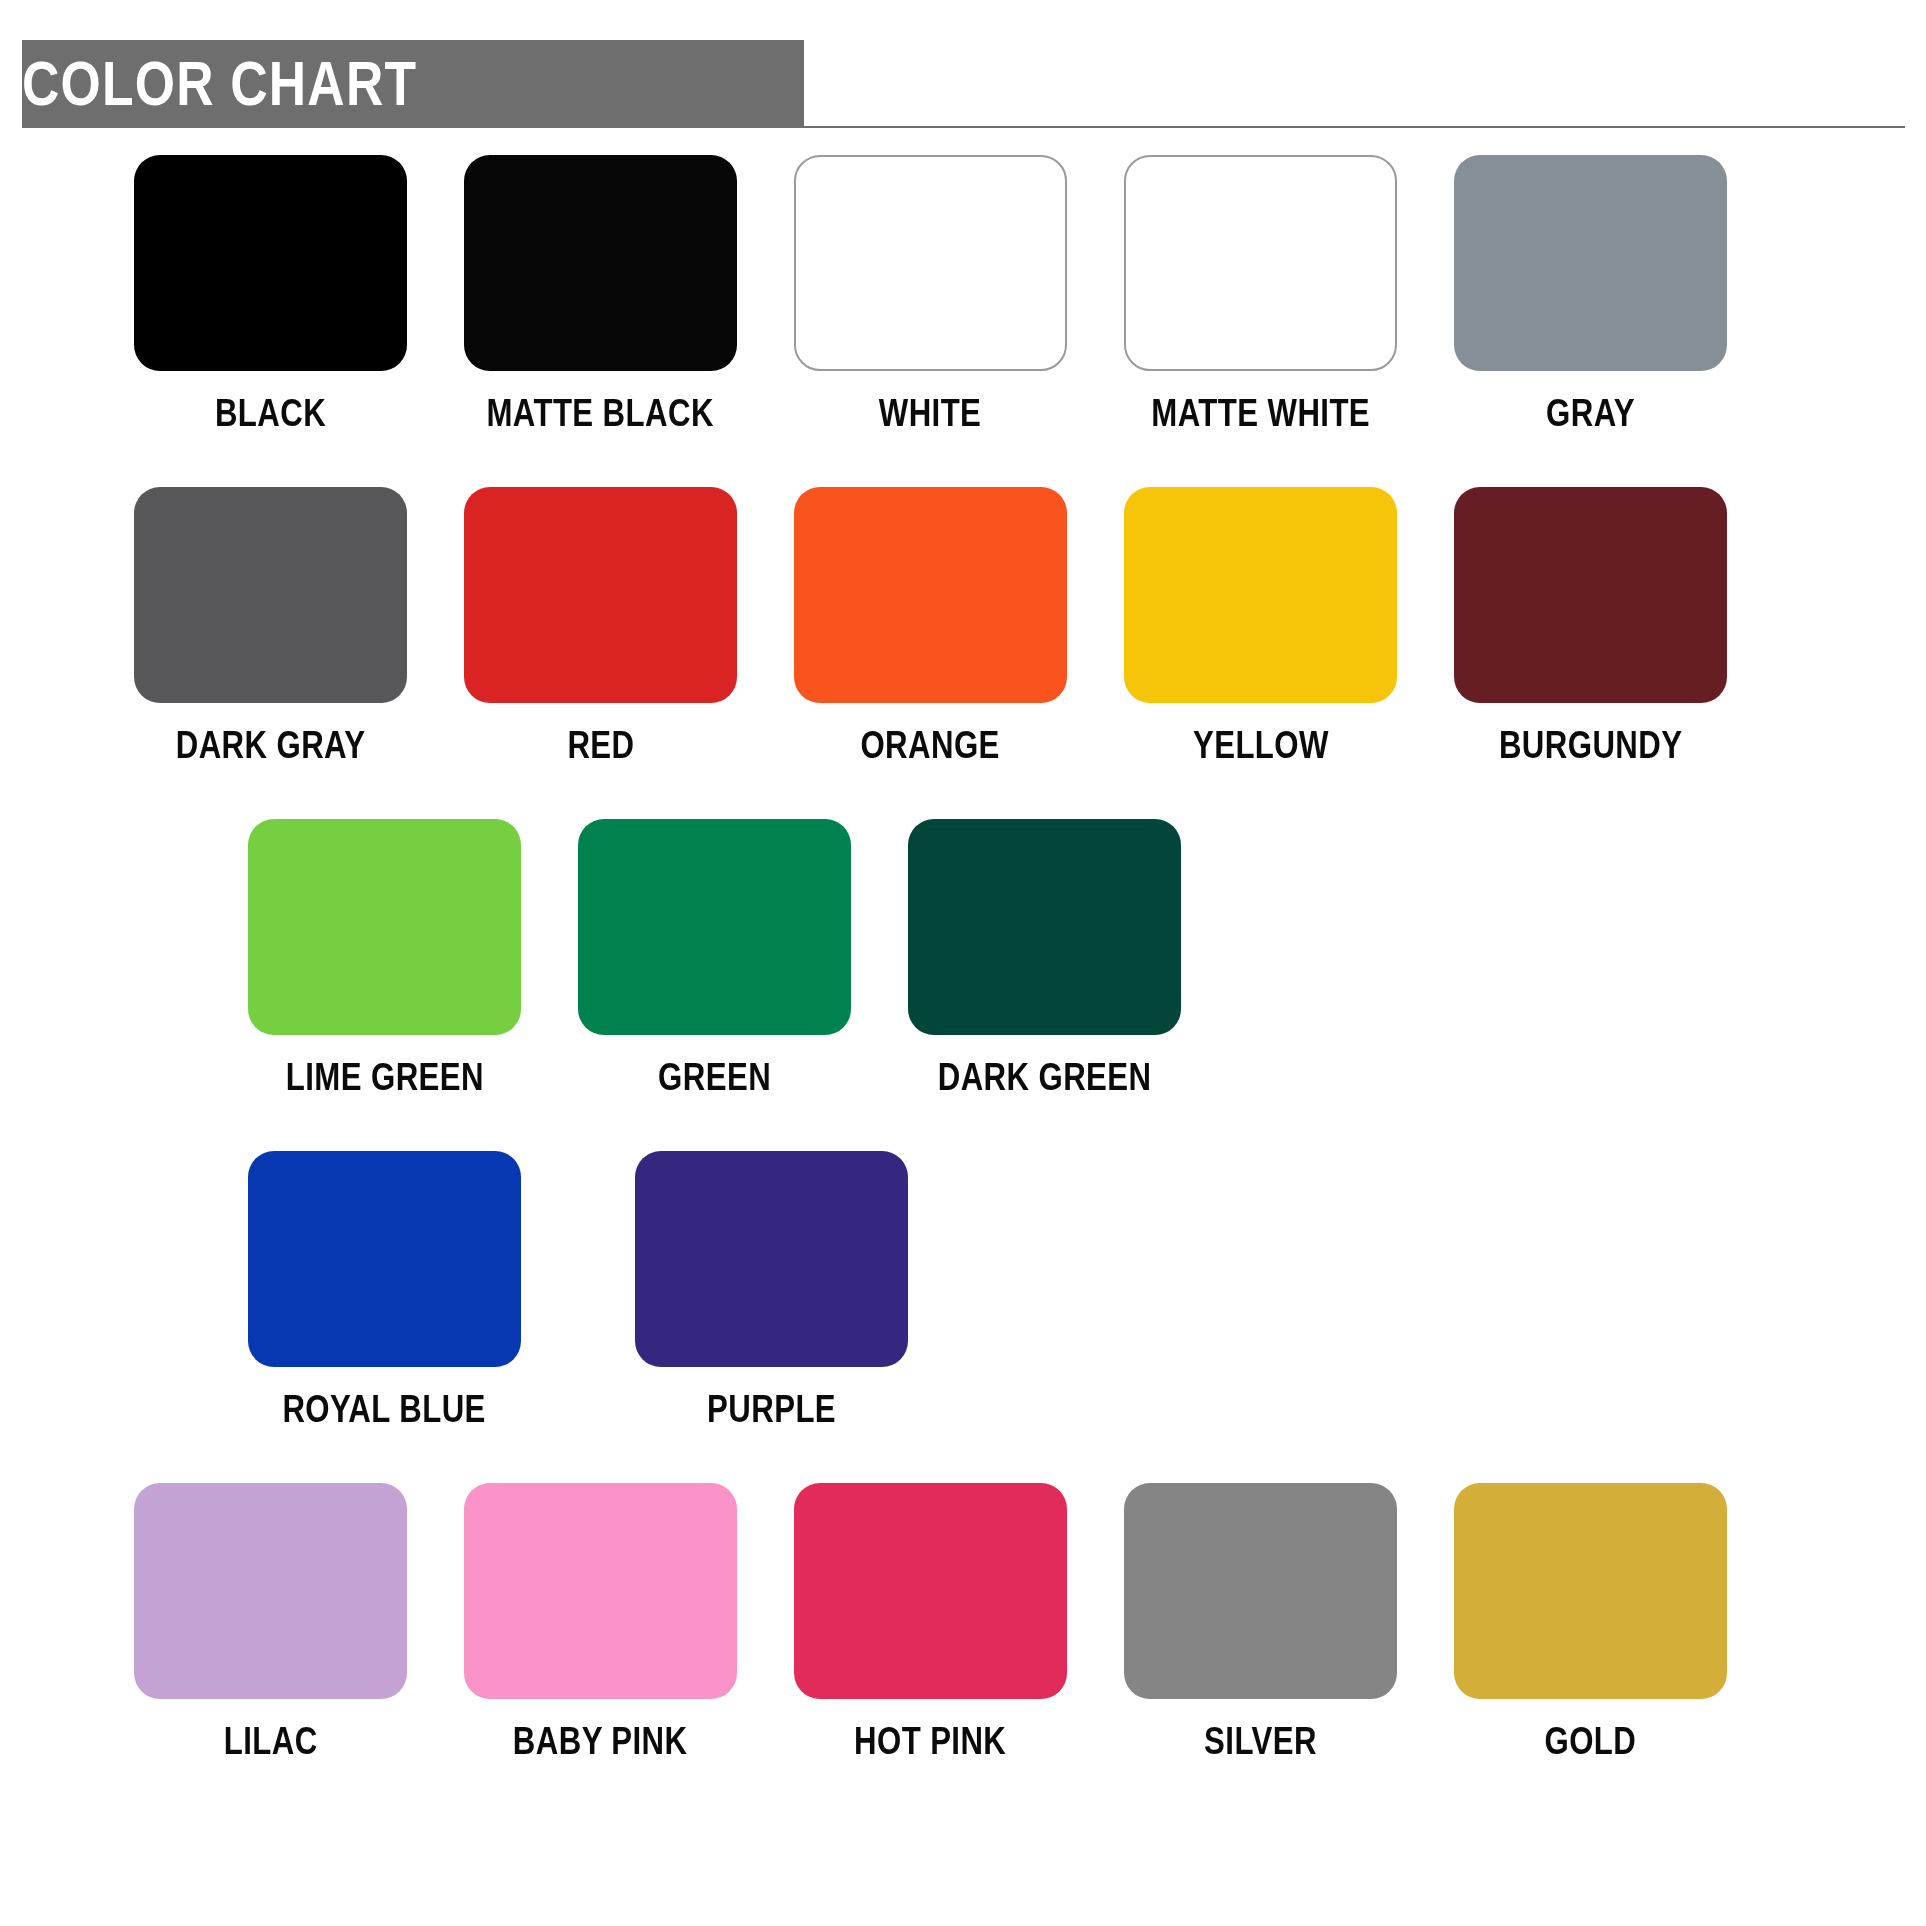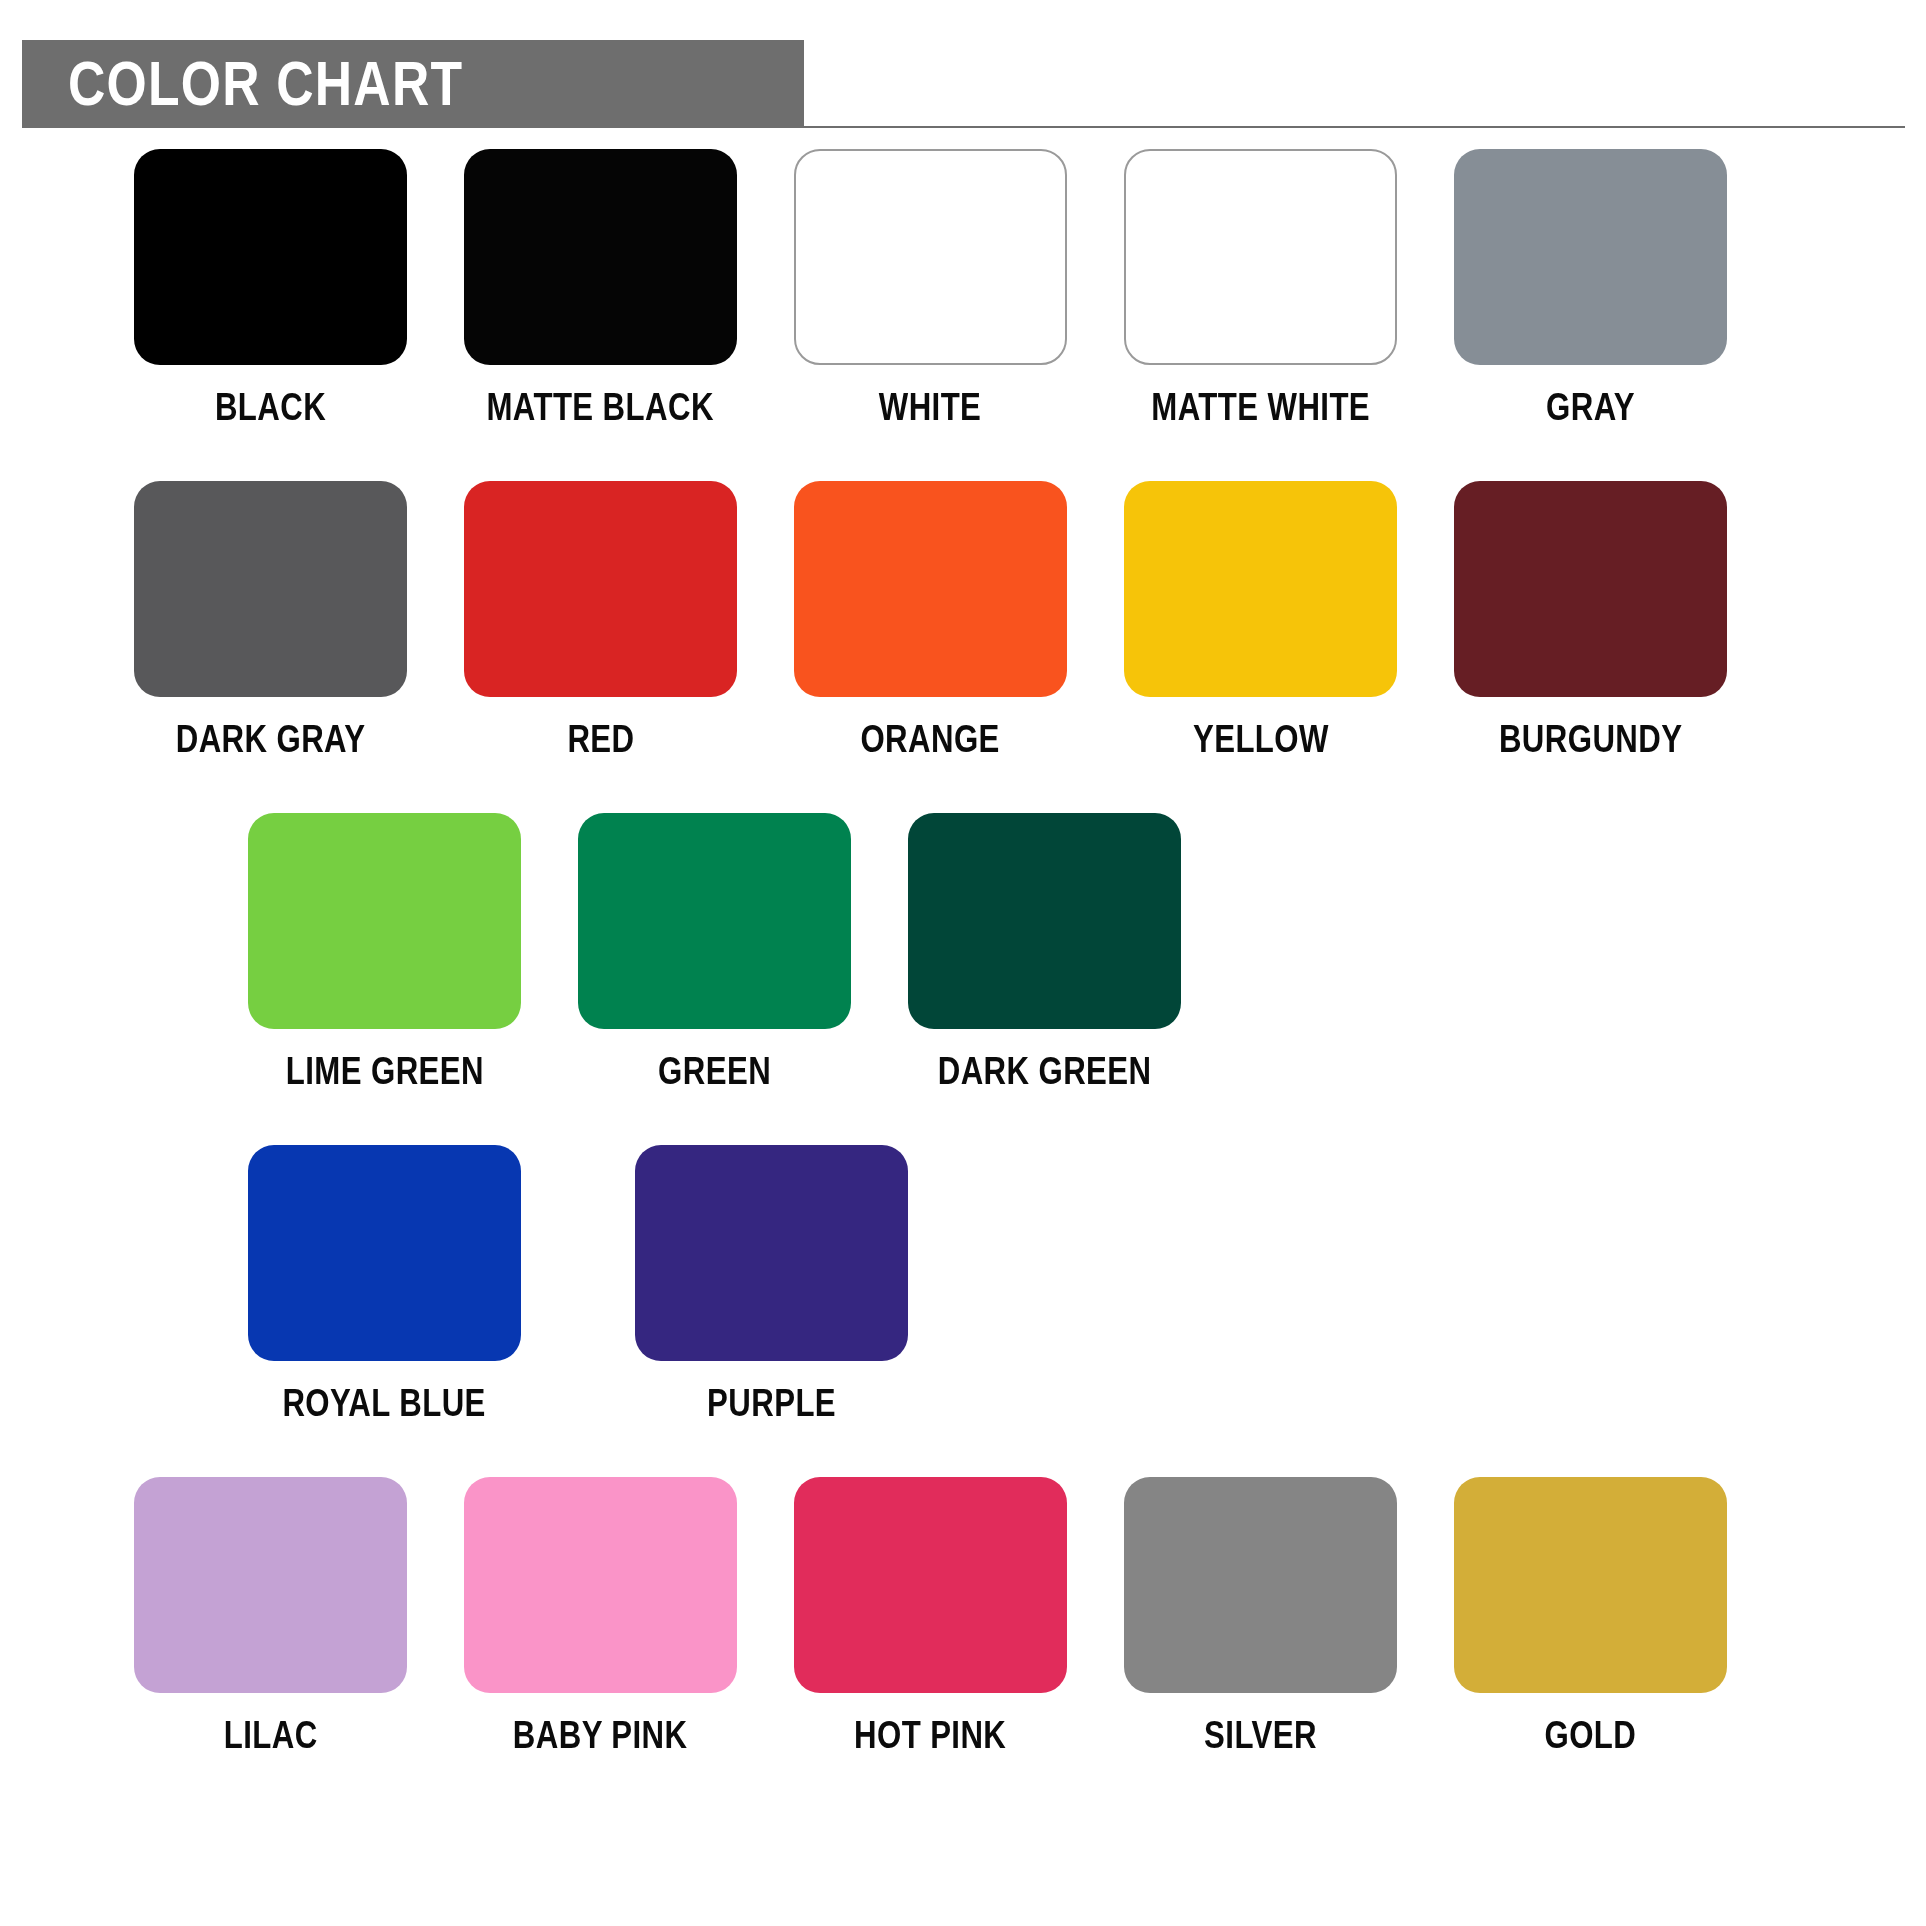--- a/index.html
+++ b/index.html
@@ -24,21 +24,20 @@
   .header-bar {
     position: absolute;
     left: 22px;
     top: 40px;
     width: 782px;
     height: 87px;
     background: #6E6E6E;
     display: flex;
     align-items: center;
     box-sizing: border-box;
-    padding-left: 46px;
   }
   .header-title {
     color: #ffffff;
     font-family: "Liberation Sans Narrow", "Liberation Sans", sans-serif;
     font-weight: bold;
     font-size: 63px;
     letter-spacing: 1.5px;
     transform: scaleX(0.82);
     transform-origin: left center;
     white-space: nowrap;
@@ -50,21 +49,21 @@
     top: 126px;
     width: 1883px;
     height: 2px;
     background: #6E6E6E;
   }
 
   
   .grid {
     position: absolute;
     left: 0;
-    top: 149px;
+    top: 155px;
     width: 1811px;
     display: flex;
     flex-direction: column;
   }
   .row {
     display: flex;
     flex-direction: row;
     justify-content: flex-start;
     height: 332px;
   }

